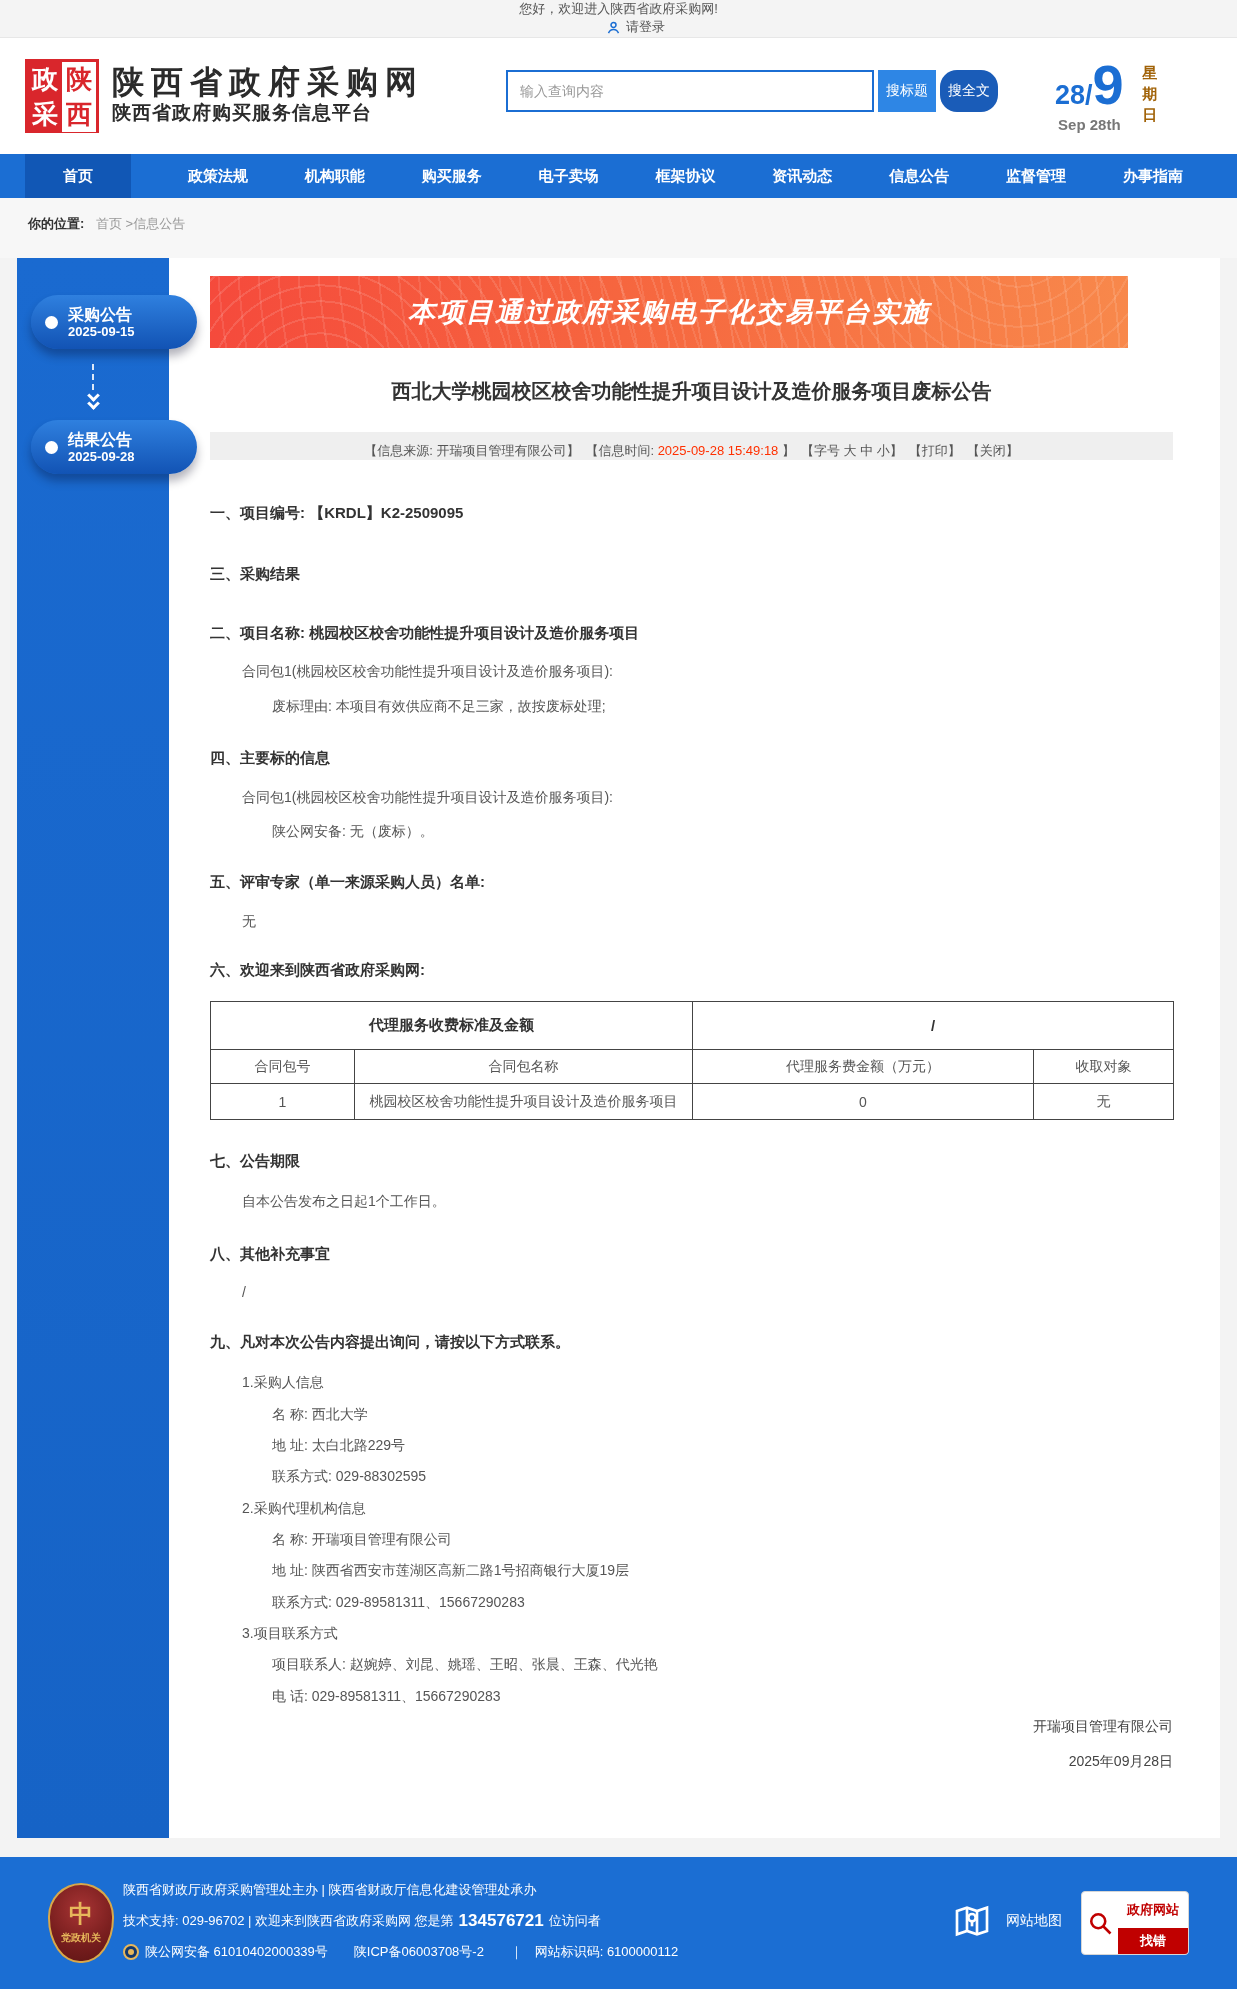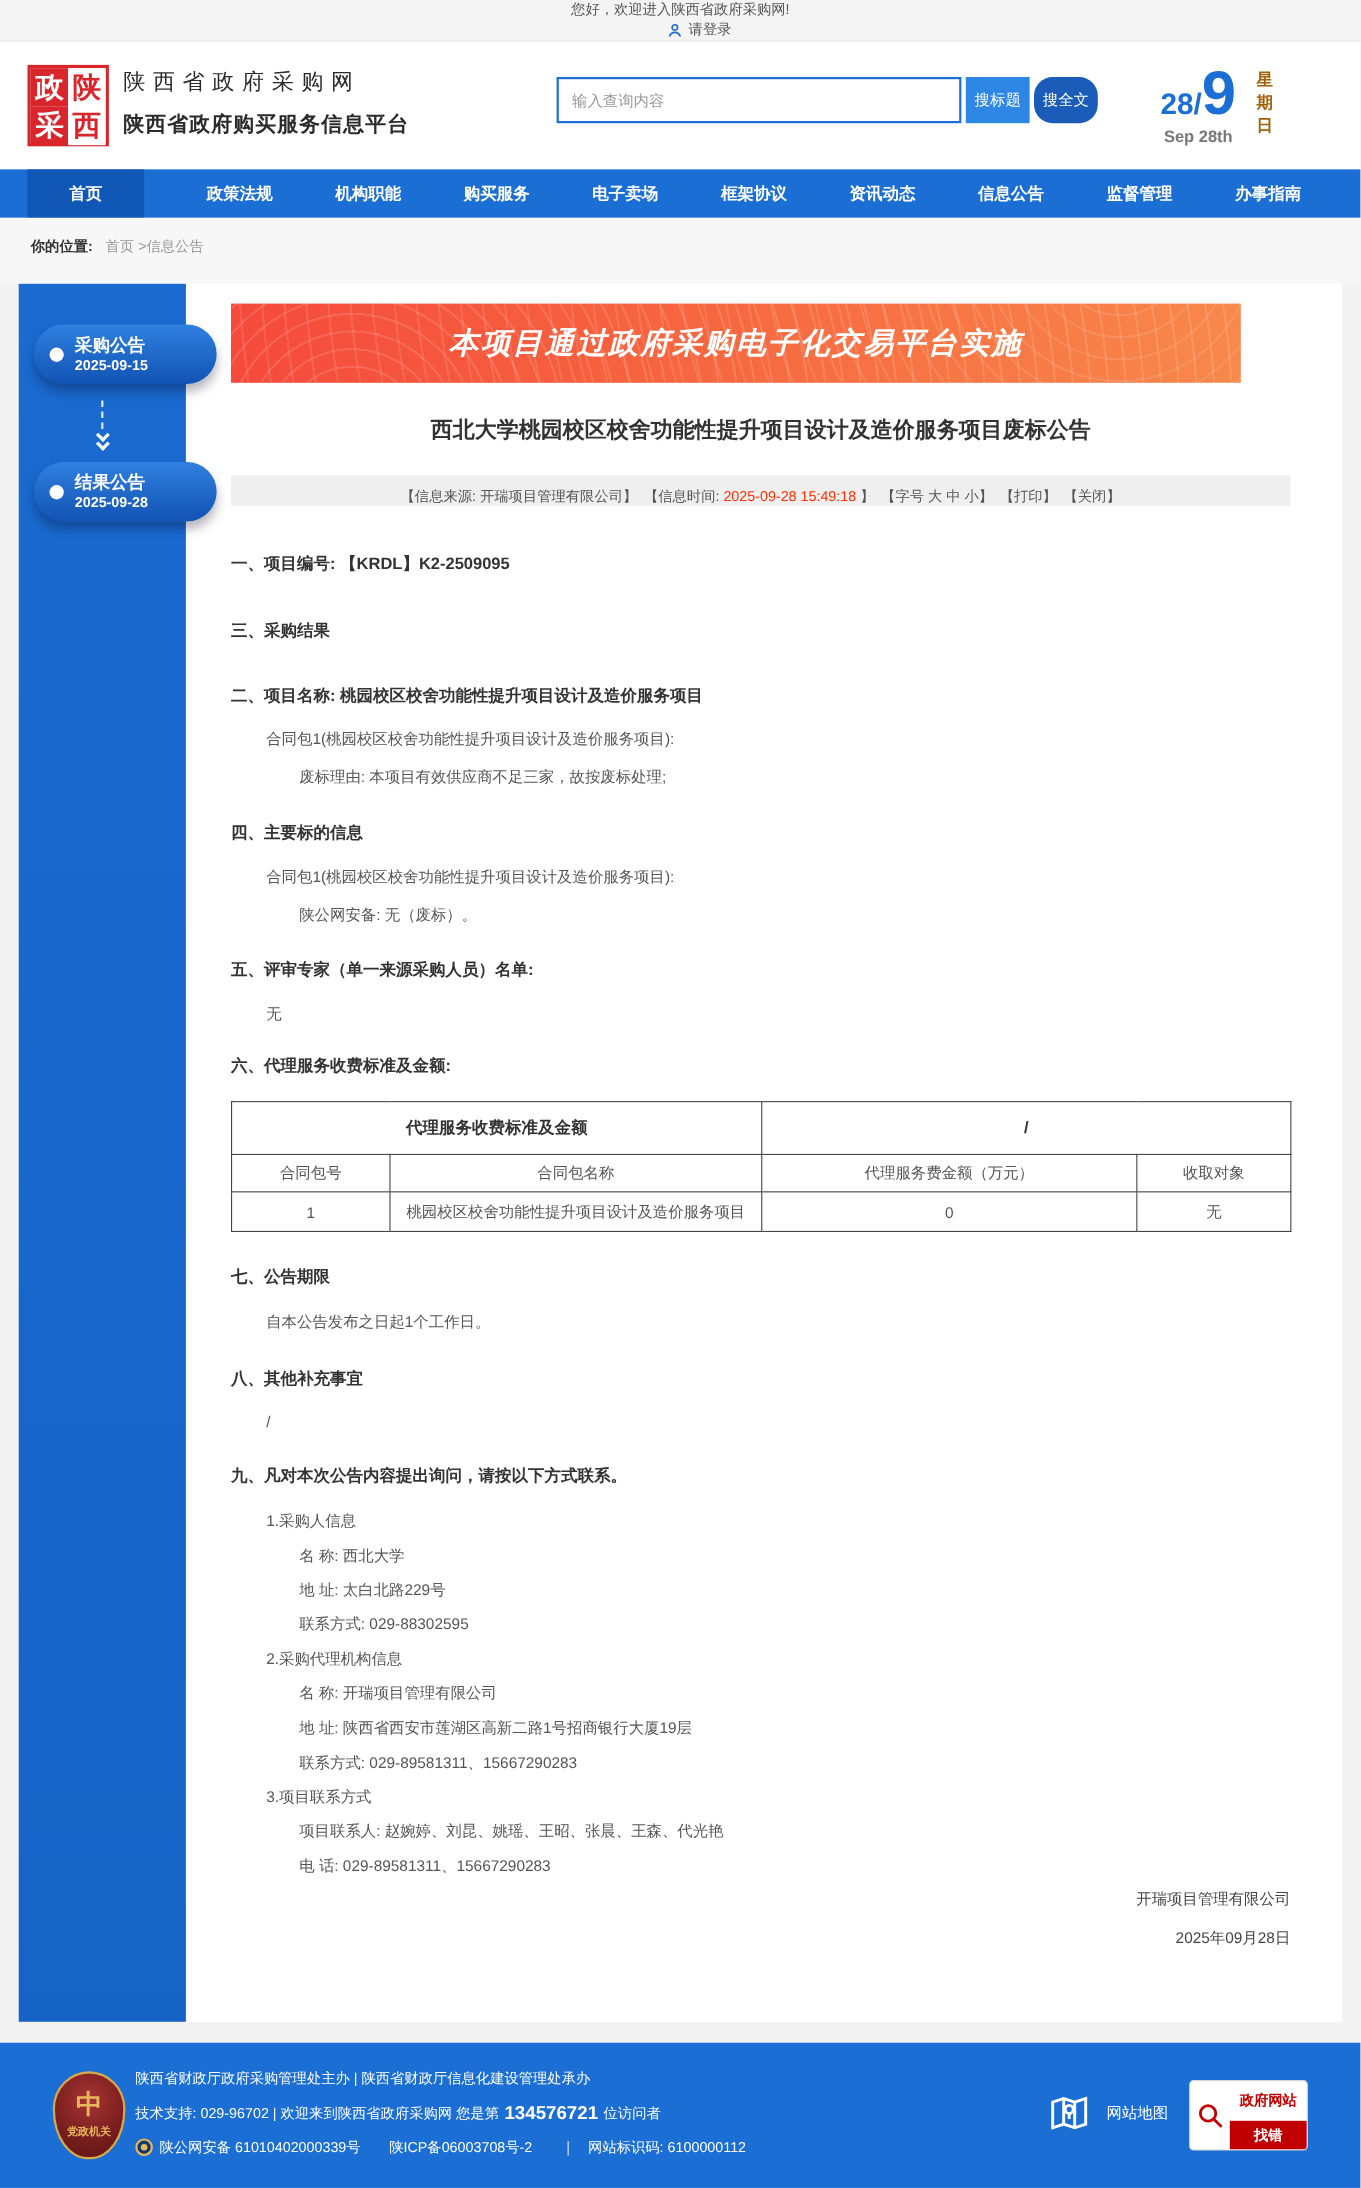--- a/index.html
+++ b/index.html
@@ -15,21 +15,21 @@
   .top-link svg { display:block; }
 
   
   .header { position:absolute; top:38px; left:0; width:1237px; height:116px; background:#fff; }
   .logo { position:absolute; left:25px; top:21px; width:74px; height:74px; border:3px solid #d9262c;
           display:grid; grid-template-columns:1fr 1fr; grid-template-rows:1fr 1fr; background:#fff; }
   .logo span { display:flex; align-items:center; justify-content:center; font-family:"Liberation Serif","DejaVu Serif",serif;
                font-weight:bold; font-size:26px; }
   .logo .r { background:#d9262c; color:#fff; }
   .logo .w { background:#fff; color:#d9262c; }
-  .site-title { position:absolute; left:112px; top:23px; font-size:20px; font-weight:normal; color:#2b2b2b; letter-spacing:7px; }
+  .site-title { position:absolute; left:112px; top:23px; font-size:32px; font-weight:bold; color:#2b2b2b; letter-spacing:7px; }
   .site-sub { position:absolute; left:112px; top:62px; font-size:19px; font-weight:bold; color:#2b2b2b; letter-spacing:1px; }
   .search { position:absolute; left:506px; top:32px; display:flex; }
   .search input { width:368px; height:42px; border:2px solid #1b6ed3; padding:0 12px; font-size:14px; color:#333;
                   outline:none; background:#fff; }
   .search input::placeholder { color:#999; }
   .btn-search { width:58px; height:42px; border:none; color:#fff; font-size:14px; cursor:pointer; }
   .btn-title { background:#2e86e5; margin-left:4px; }
   .btn-full { background:#1a5cb8; margin-left:4px;border-radius:17px; }
   .date-block { position:absolute; left:1055px; top:18px; display:flex; }
   .date-nums { text-align:center; }
@@ -252,21 +252,21 @@
       <div class="bod ind1" style="margin-top:18px">合同包1(桃园校区校舍功能性提升项目设计及造价服务项目):</div>
       <div class="bod ind2" style="margin-top:15px">废标理由: 本项目有效供应商不足三家，故按废标处理;</div>
 
       <div class="sec" style="margin-top:32px">四、主要标的信息</div>
       <div class="bod ind1" style="margin-top:19px">合同包1(桃园校区校舍功能性提升项目设计及造价服务项目):</div>
       <div class="bod ind2" style="margin-top:14px">陕公网安备: 无（废标）。</div>
 
       <div class="sec" style="margin-top:31px">五、评审专家（单一来源采购人员）名单:</div>
       <div class="bod ind1" style="margin-top:19px">无</div>
 
-      <div class="sec" style="margin-top:29px">六、代理服务收费标准及金额:</div>
+      <div class="sec" style="margin-top:29px">六、欢迎来到陕西省政府采购网:</div>
 
       <table class="fee">
         <colgroup>
             <col style="width:144px">
             <col style="width:338px">
             <col style="width:341px">
             <col style="width:140px">
           </colgroup>
         <tbody>
             <tr class="g-row">

